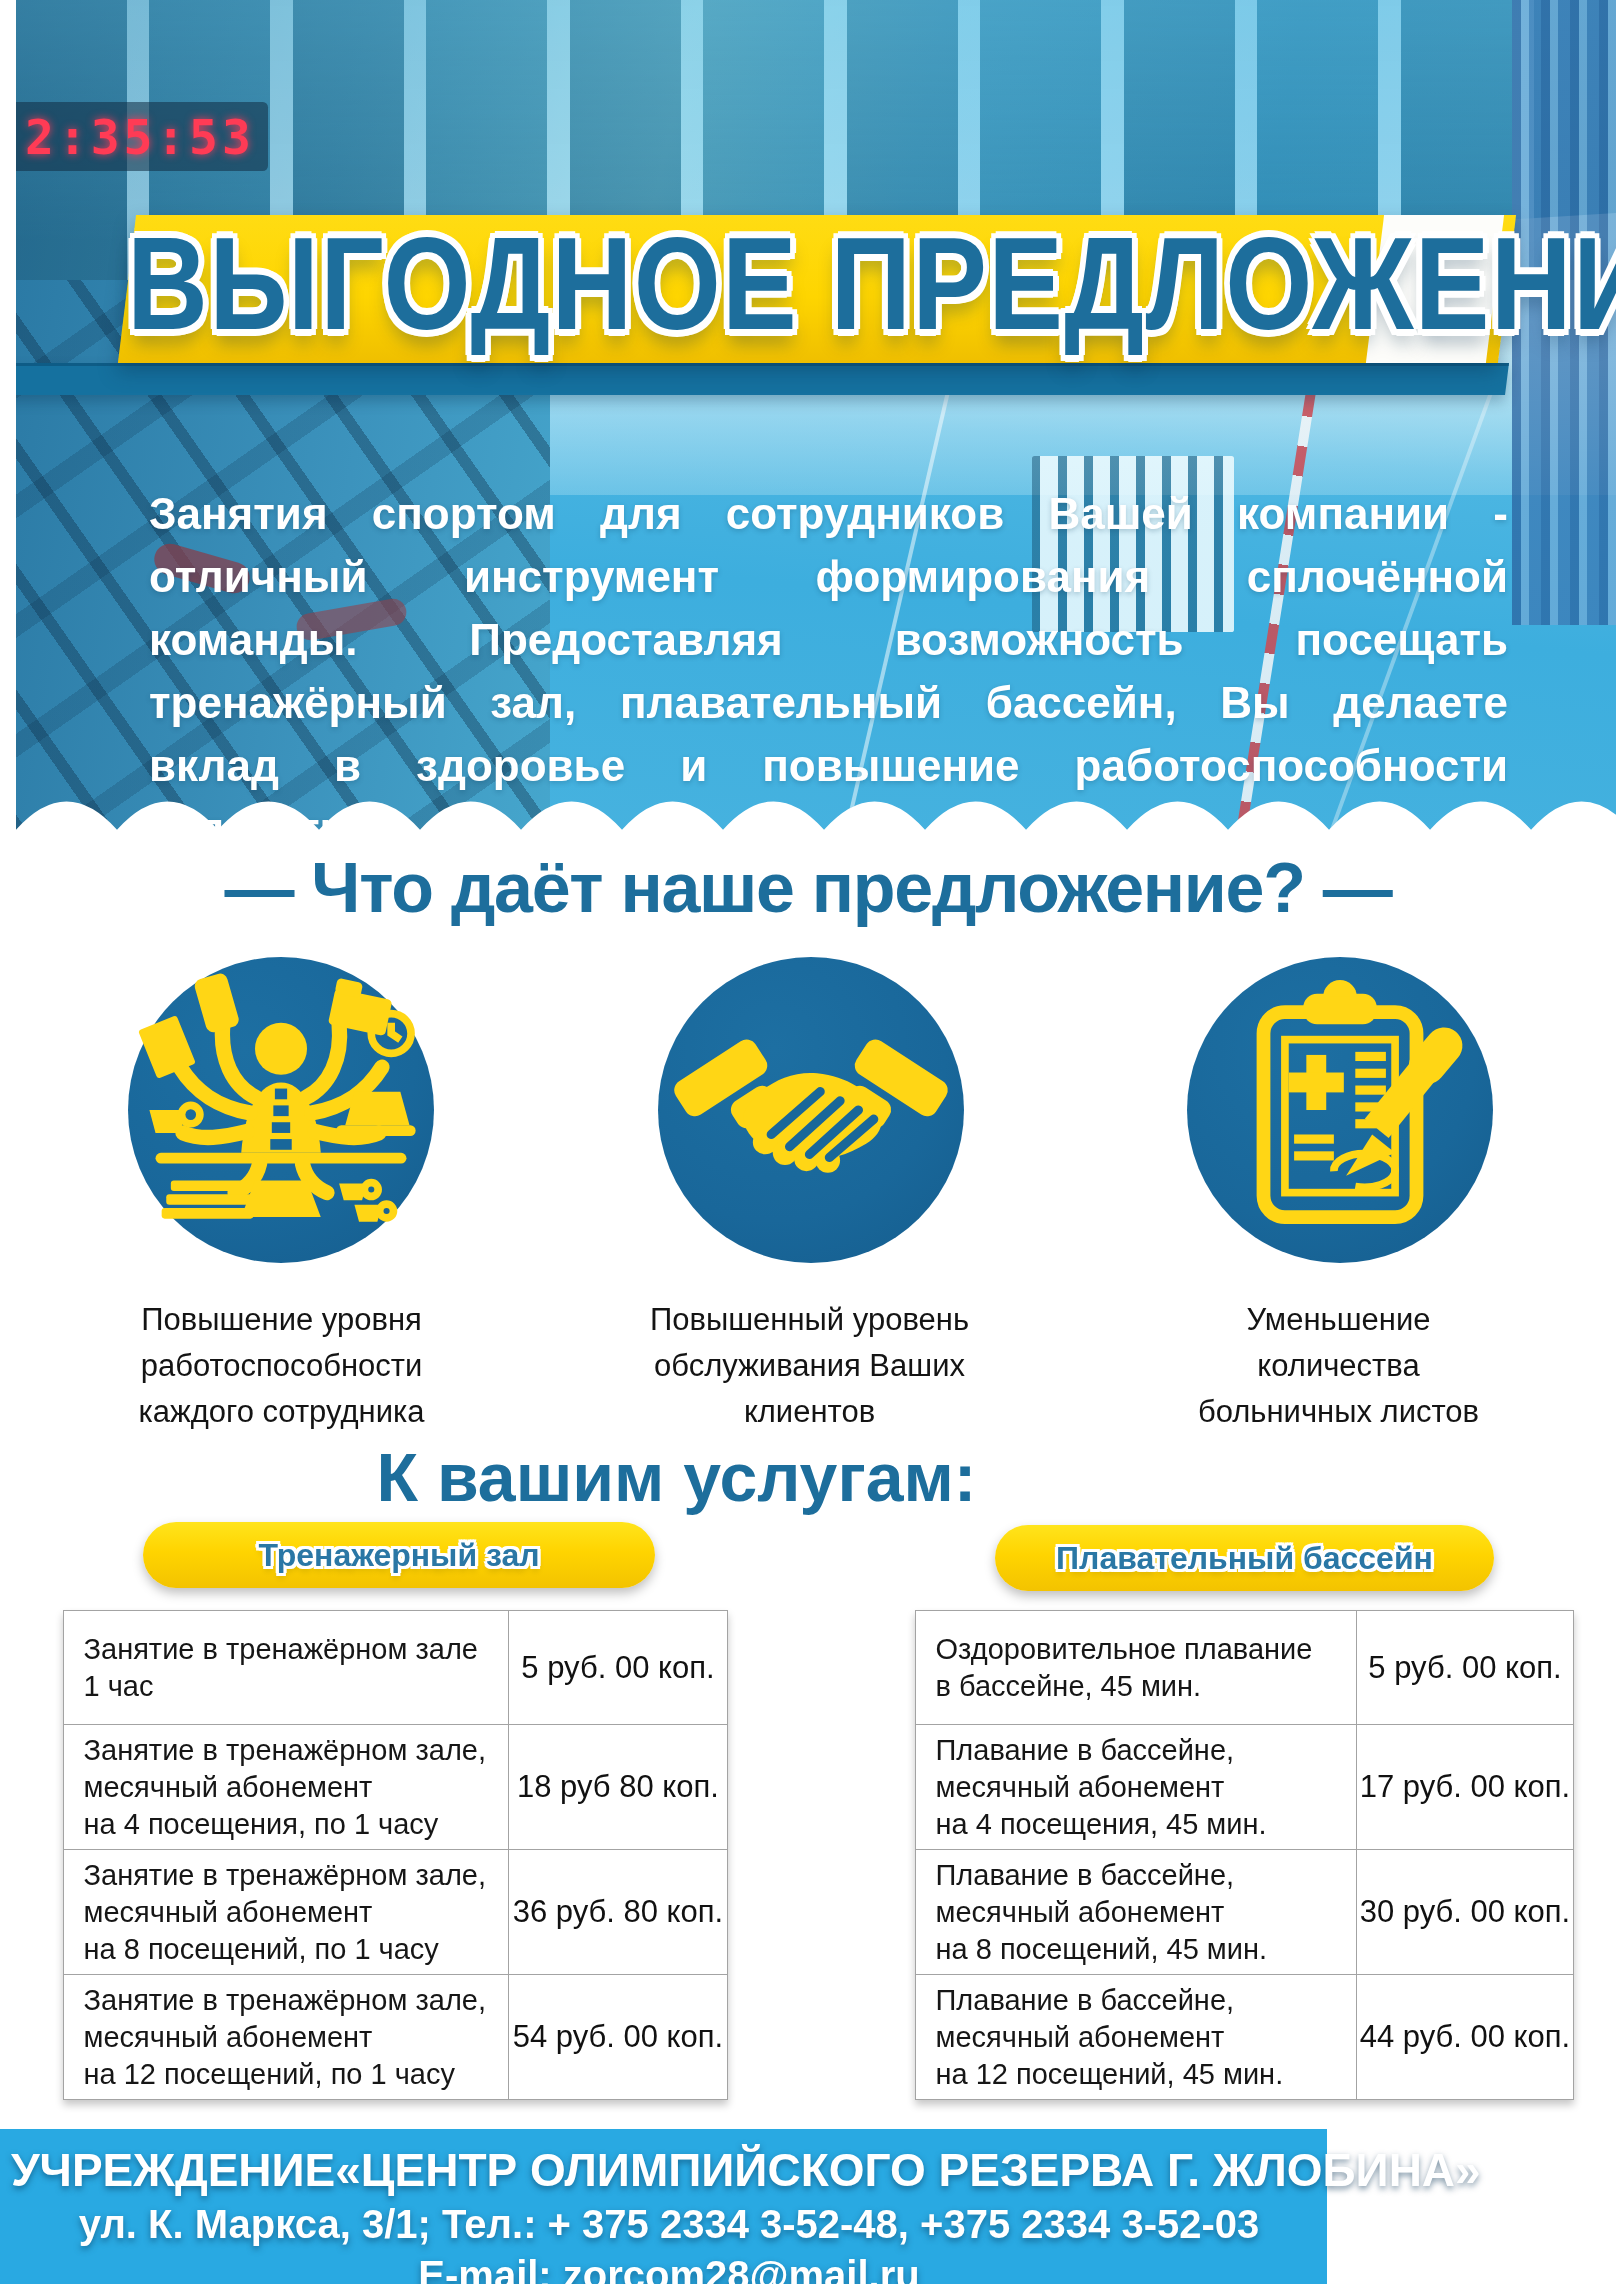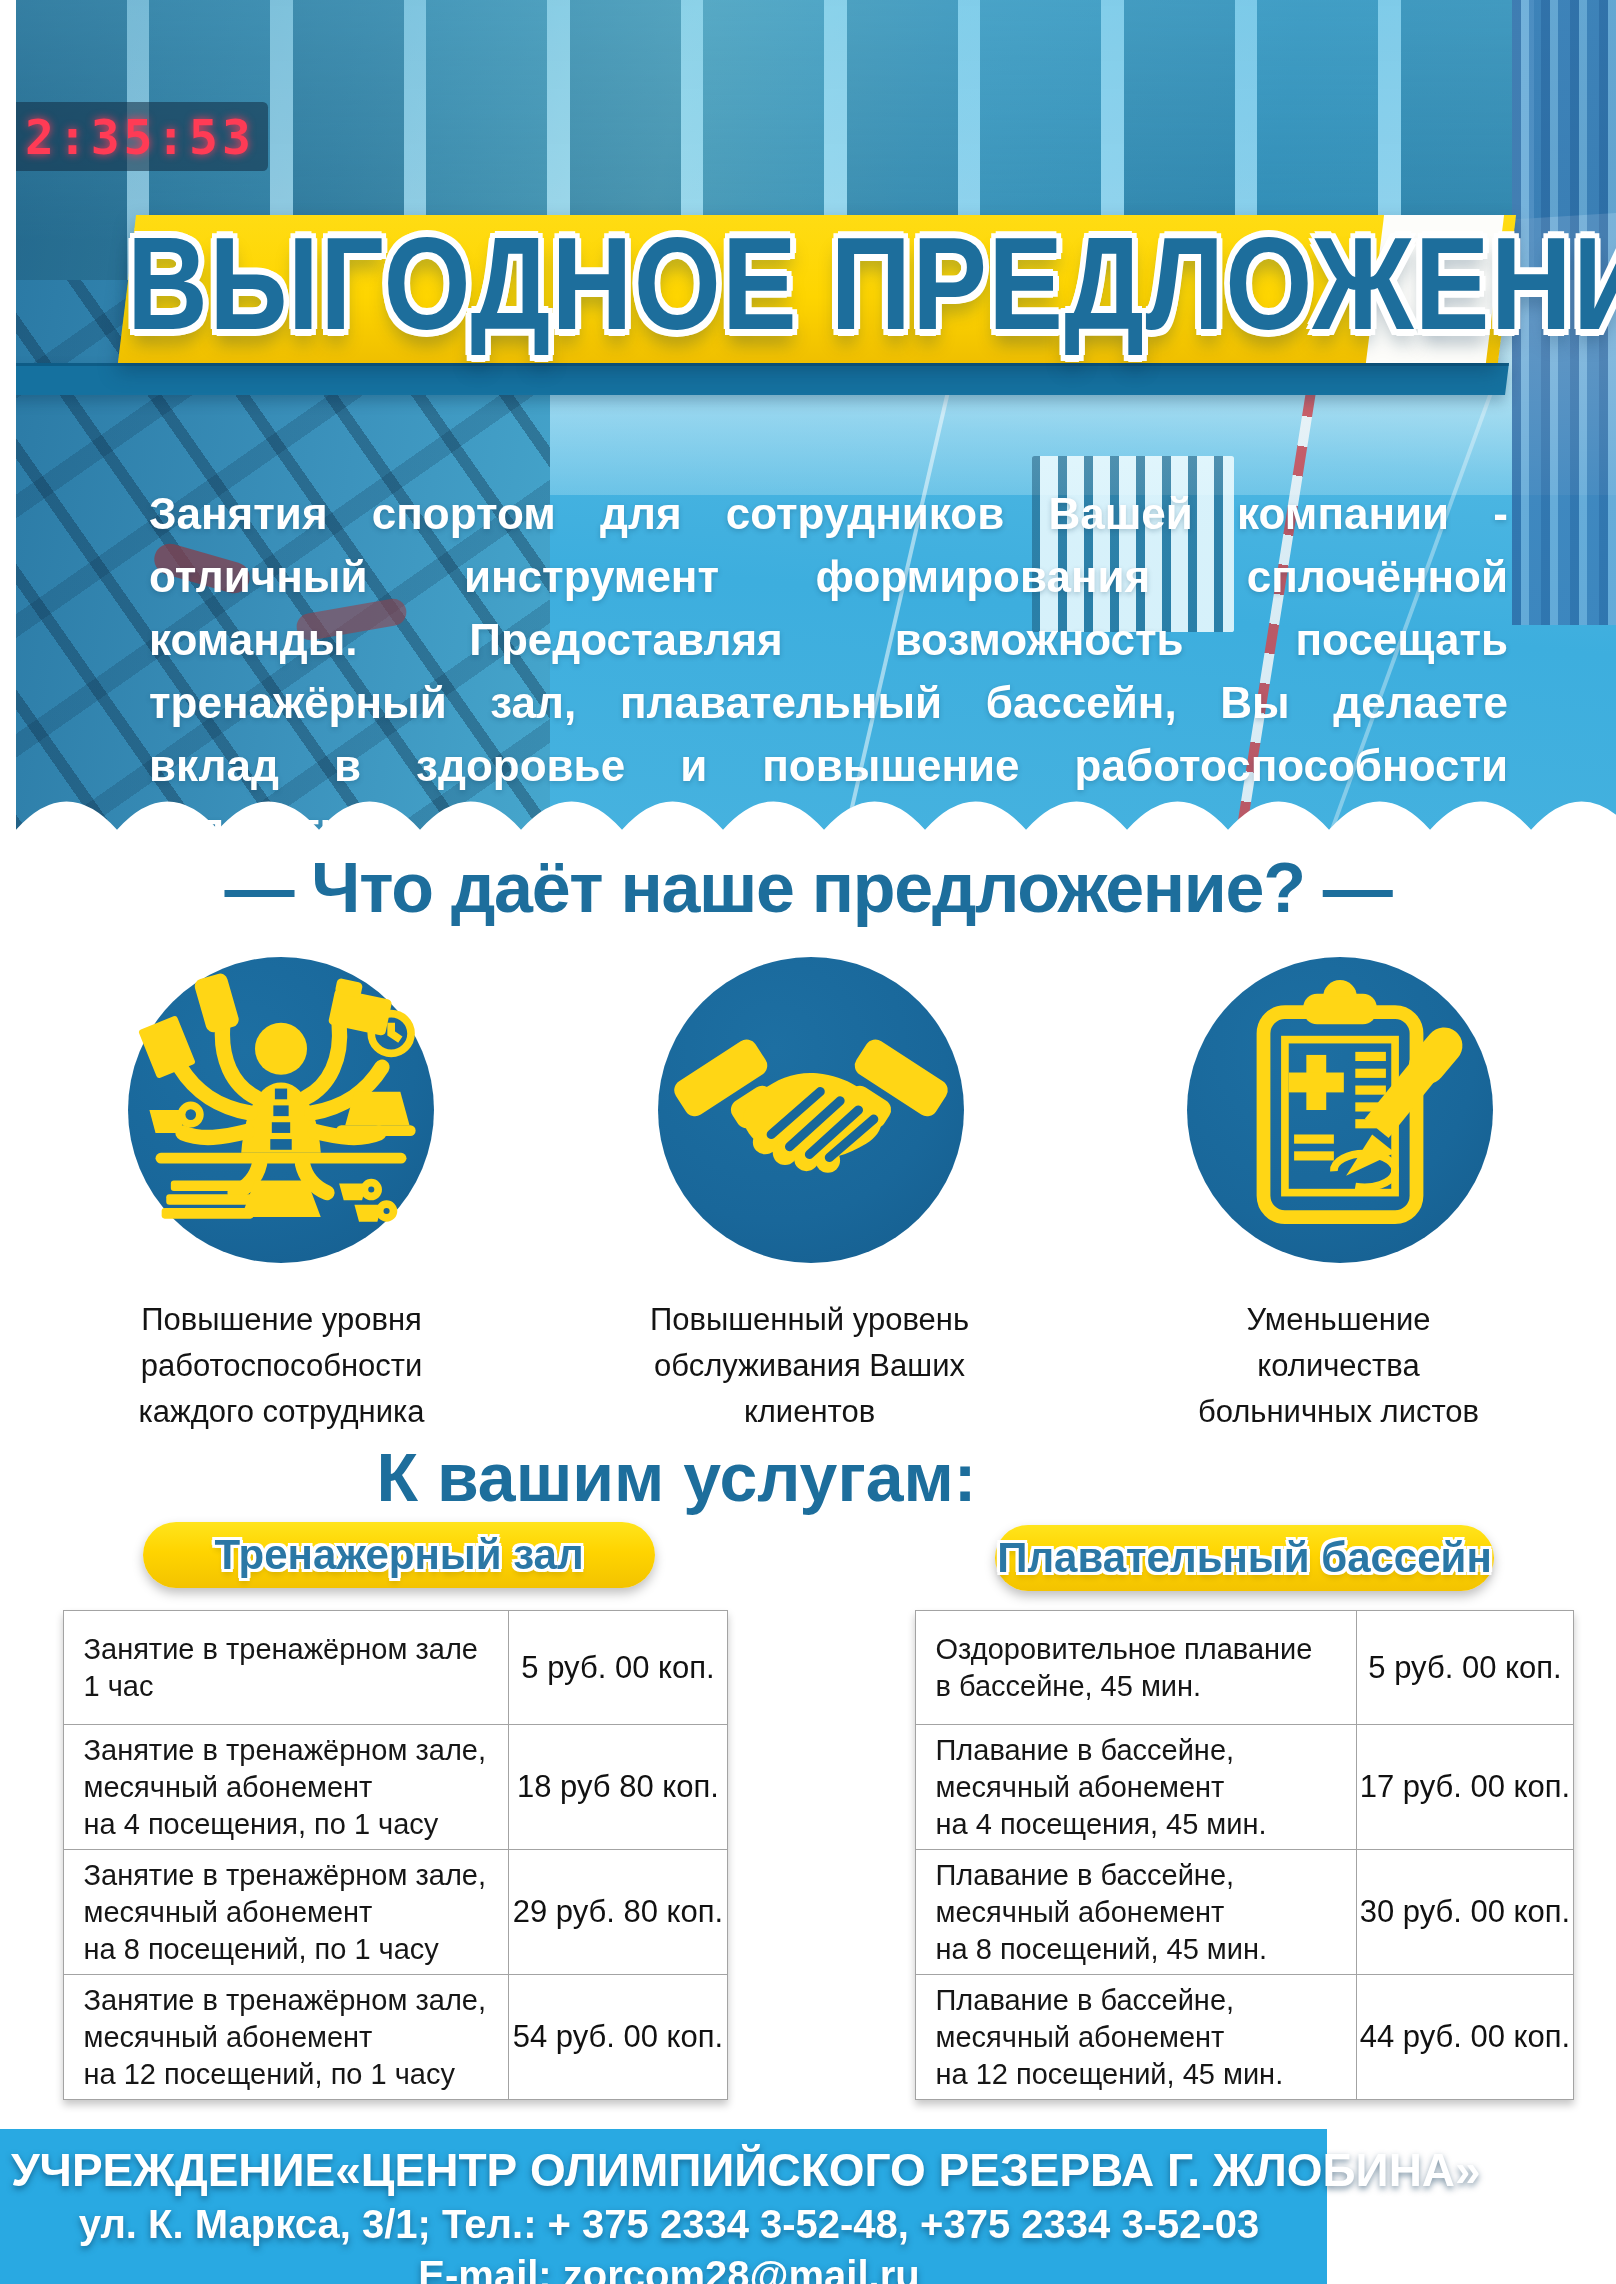--- a/index.html
+++ b/index.html
@@ -114,21 +114,21 @@
   
   .services-heading{
     position:absolute; top:1438px; left:0; width:1353px; text-align:center;
     font-size:68px; font-weight:700; color:#1d6e9c;
   }
   .badge{
     position:absolute; height:66px; border-radius:35px;
     background:linear-gradient(180deg,#ffe41c 0%,#ffd400 45%,#f3c300 100%);
     box-shadow:0 5.2px 10.4px rgba(0,0,0,.25);
     display:flex; align-items:center; justify-content:center;
-    font-size:42px; font-weight:700; color:#2a77a5; white-space:nowrap;
+    font-size:32px; font-weight:700; color:#2a77a5; white-space:nowrap;
     text-shadow:-2.6px -2.6px 0 #fff,2.6px -2.6px 0 #fff,-2.6px 2.6px 0 #fff,2.6px 2.6px 0 #fff,
       -3.3px 0 0 #fff,3.3px 0 0 #fff,0 -3.3px 0 #fff,0 3.3px 0 #fff, 0 5.2px 6.5px rgba(0,0,0,.18);
   }
   .badge.gym{left:143px; top:1522px; width:512px;}
   .badge.pool{left:995px; top:1525px; width:499px;}
   .price-table{
     position:absolute; top:1610px; border-collapse:collapse; background:#fff;
     box-shadow:0 4.6px 7.8px rgba(0,0,0,.22);
   }
   .price-table.gym{left:63px; width:665px;}
@@ -313,21 +313,21 @@
     <tr>
       <td class="svc">Занятие в тренажёрном зале,
 месячный абонемент
 на 4 посещения, по 1 часу</td>
       <td class="price">18 руб 80 коп.</td>
     </tr>
     <tr>
       <td class="svc">Занятие в тренажёрном зале,
 месячный абонемент
 на 8 посещений, по 1 часу</td>
-      <td class="price">29 руб. 80 коп.</td>
+      <td class="price">36 руб. 80 коп.</td>
     </tr>
     <tr>
       <td class="svc">Занятие в тренажёрном зале,
 месячный абонемент
 на 12 посещений, по 1 часу</td>
       <td class="price">54 руб. 00 коп.</td>
     </tr>
   </tbody>
     </table>
 

